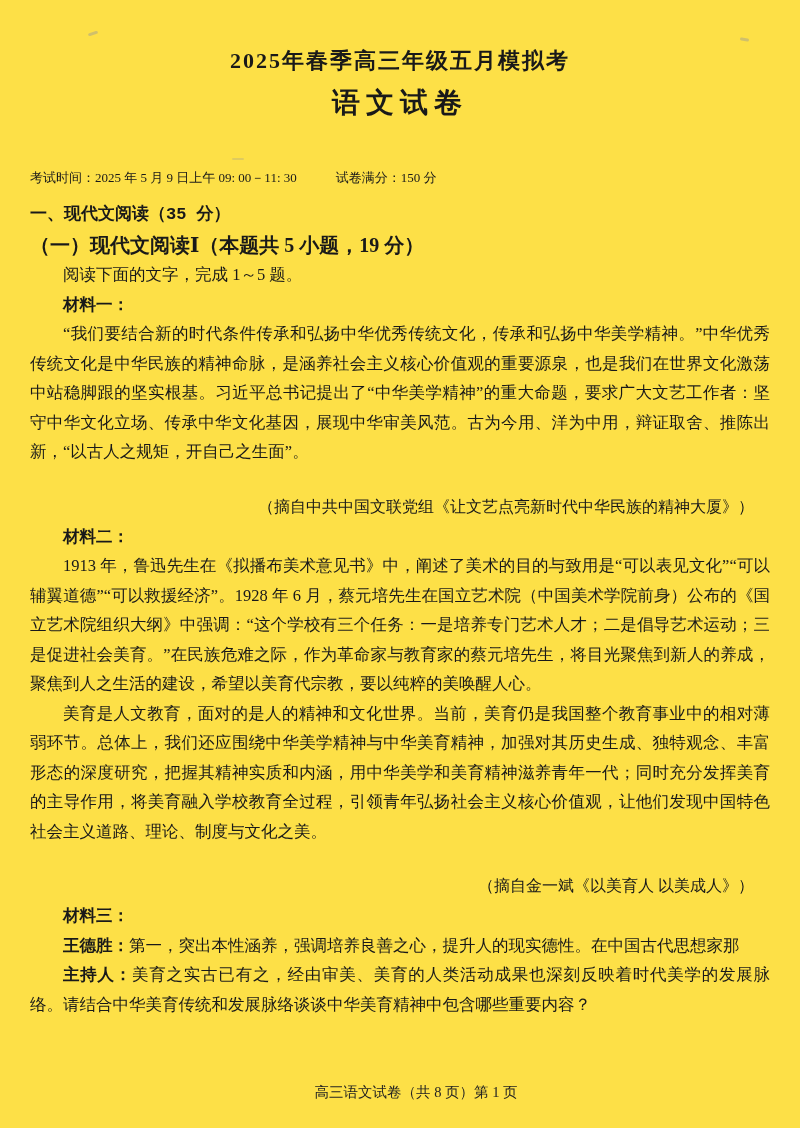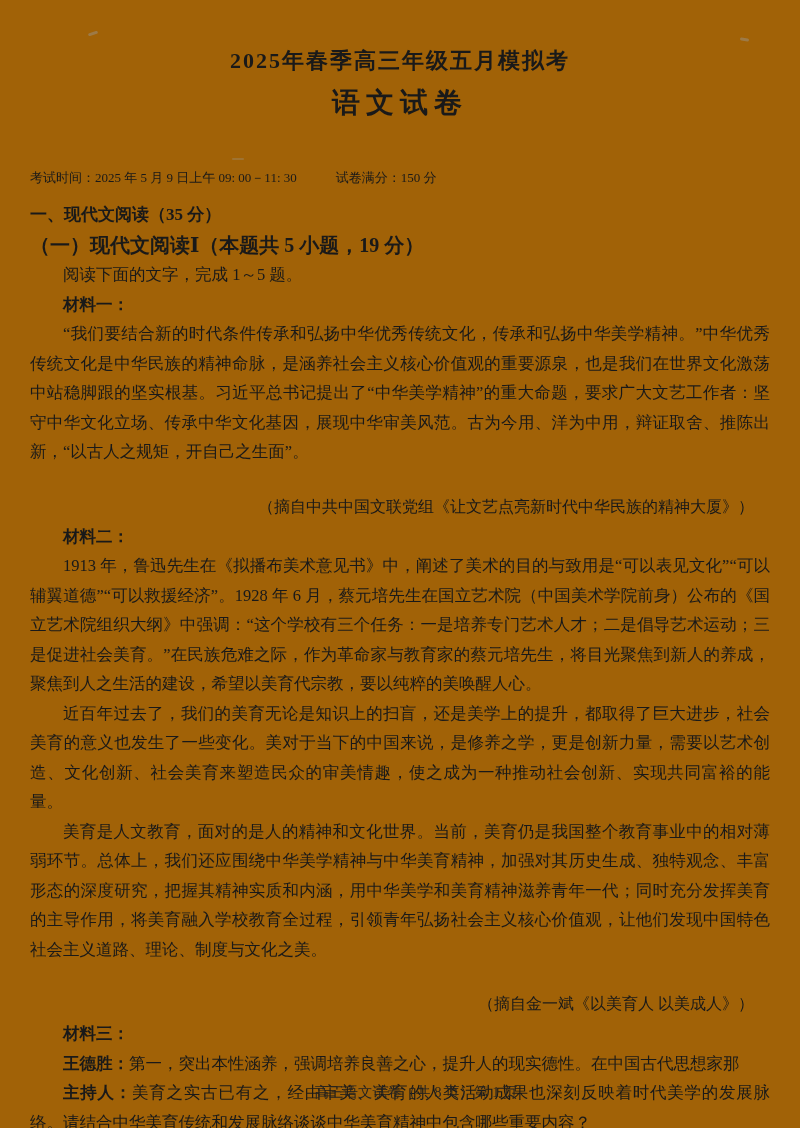--- a/index.html
+++ b/index.html
@@ -1,21 +1,21 @@
 <!DOCTYPE html>
 <html><head>
 <meta charset="utf-8">
 <style>
   * { margin:0; padding:0; box-sizing:border-box; }
   html,body { width:800px; }
   body { background:#e8e8e6; font-family:"Liberation Serif","DejaVu Serif",serif; }
   .page {
     position:relative;
     width:800px; height:1128px;
-    background:#a16207;
+    background:#fde047;
     color:#191919;
     padding:46px 30px 0 30px;
     overflow:hidden;
   }
   .artifact { position:absolute; background:#9a9a96; opacity:.45; border-radius:2px; }
   .artifact.a1 { left:88px; top:32px; width:10px; height:3px; transform:rotate(-18deg); }
   .artifact.a2 { left:740px; top:38px; width:9px; height:3px; transform:rotate(8deg); }
   .artifact.a3 { left:232px; top:158px; width:12px; height:2px; opacity:.3; }
 
   .title {
@@ -31,21 +31,21 @@
     line-height:46px;
     margin-top:4px;
   }
   .exam-info {
     text-align:left;
     font-size:13px;
     line-height:24px;
     margin-top:40px;
   }
   .sec-heading {
-    font-family:Liberation Serif, serif;
+    font-family:Liberation Mono, monospace;
     font-weight:bold;
     font-size:17px;
     line-height:30px;
     margin-top:10px;
   }
   .sub-heading {
     font-weight:bold;
     font-size:20px;
     line-height:30px;
   }
@@ -96,21 +96,20 @@
   <div class="sec-heading">一、现代文阅读（35 分）</div>
   <div class="sub-heading">（一）现代文阅读Ⅰ（本题共 5 小题，19 分）</div>
   <div class="para">阅读下面的文字，完成 1～5 题。</div>
 
   <div class="mat-label">材料一：</div>
   <p class="para">“我们要结合新的时代条件传承和弘扬中华优秀传统文化，传承和弘扬中华美学精神。”中华优秀传统文化是中华民族的精神命脉，是涵养社会主义核心价值观的重要源泉，也是我们在世界文化激荡中站稳脚跟的坚实根基。习近平总书记提出了“中华美学精神”的重大命题，要求广大文艺工作者：坚守中华文化立场、传承中华文化基因，展现中华审美风范。古为今用、洋为中用，辩证取舍、推陈出新，“以古人之规矩，开自己之生面”。</p>
   <div class="attribution">（摘自中共中国文联党组《让文艺点亮新时代中华民族的精神大厦》）</div>
 
   <div class="mat-label">材料二：</div>
   <p class="para">1913 年，鲁迅先生在《拟播布美术意见书》中，阐述了美术的目的与致用是“可以表见文化”“可以辅翼道德”“可以救援经济”。1928 年 6 月，蔡元培先生在国立艺术院（中国美术学院前身）公布的《国立艺术院组织大纲》中强调：“这个学校有三个任务：一是培养专门艺术人才；二是倡导艺术运动；三是促进社会美育。”在民族危难之际，作为革命家与教育家的蔡元培先生，将目光聚焦到新人的养成，聚焦到人之生活的建设，希望以美育代宗教，要以纯粹的美唤醒人心。</p>
-  <p class="para">近百年过去了，我们的美育无论是知识上的扫盲，还是美学上的提升，都取得了巨大进步，社会美育的意义也发生了一些变化。美对于当下的中国来说，是修养之学，更是创新力量，需要以艺术创造、文化创新、社会美育来塑造民众的审美情趣，使之成为一种推动社会创新、实现共同富裕的能量。</p>
   <p class="para">美育是人文教育，面对的是人的精神和文化世界。当前，美育仍是我国整个教育事业中的相对薄弱环节。总体上，我们还应围绕中华美学精神与中华美育精神，加强对其历史生成、独特观念、丰富形态的深度研究，把握其精神实质和内涵，用中华美学和美育精神滋养青年一代；同时充分发挥美育的主导作用，将美育融入学校教育全过程，引领青年弘扬社会主义核心价值观，让他们发现中国特色社会主义道路、理论、制度与文化之美。</p>
   <div class="attribution">（摘自金一斌《以美育人 以美成人》）</div>
 
   <div class="mat-label">材料三：</div>
   <p class="para"><span class="speaker">王德胜：</span><span>第一，突出本性涵养，强调培养良善之心，提升人的现实德性。在中国古代思想家那</span></p>
   <p class="para"><span class="speaker">主持人：</span><span>美育之实古已有之，经由审美、美育的人类活动成果也深刻反映着时代美学的发展脉络。请结合中华美育传统和发展脉络谈谈中华美育精神中包含哪些重要内容？</span></p>
 
   <div class="footer">高三语文试卷（共 8 页）第 1 页</div>
 </div>
 

